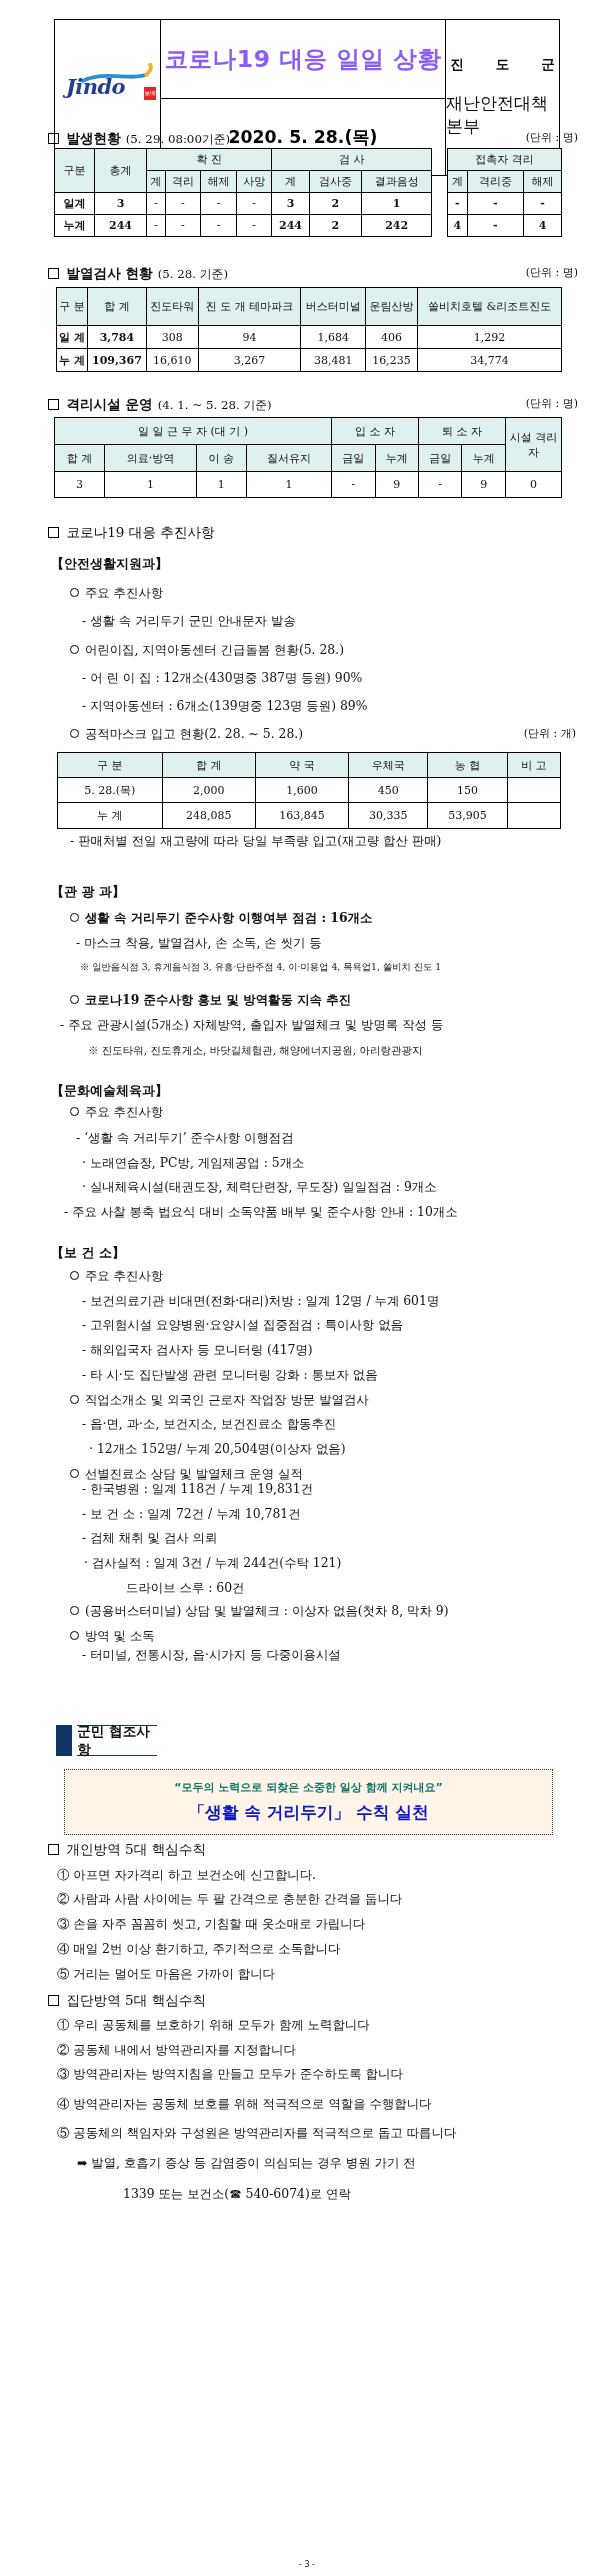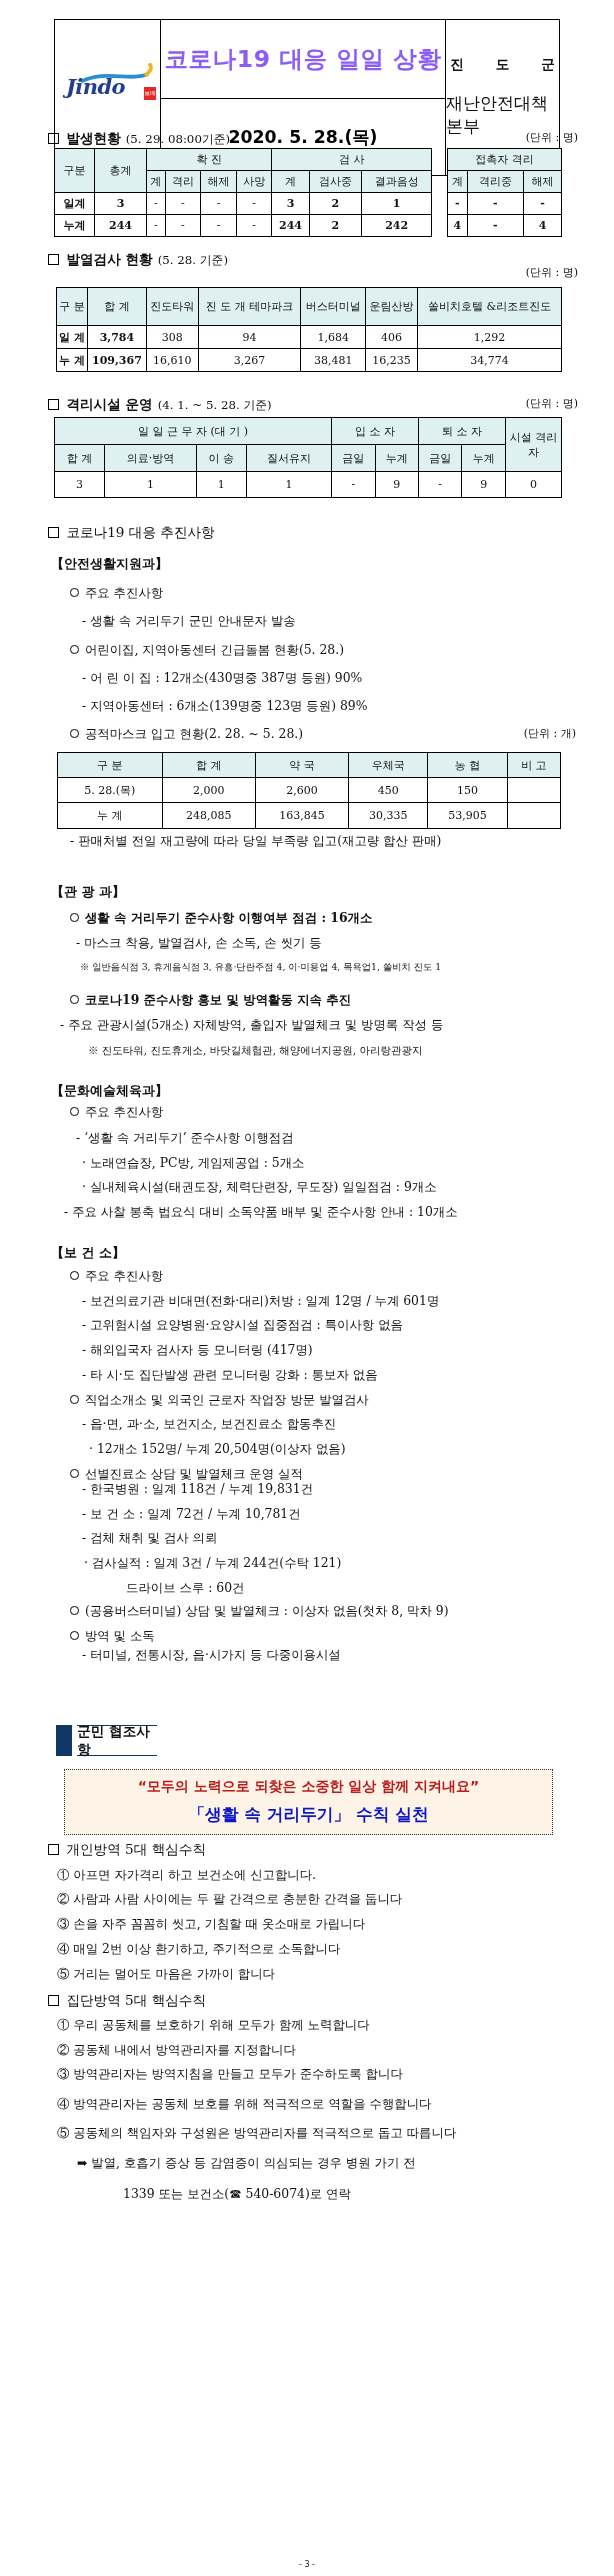--- a/index.html
+++ b/index.html
@@ -34,21 +34,21 @@
 
   .line { position: absolute; font-size: 12.4px; white-space: nowrap; }
   .dept { position: absolute; left: 56px; font-size: 13px; font-weight: bold; }
   .small { font-size: 9.3px; }
   .circle { display: inline-block; width: 8.7px; height: 8.7px; border: 1.2px solid #000; border-radius: 50%; margin-right: 6.2px; border-left-width: 1.9px; }
 
   .coop-bar { position: absolute; left: 56px; top: 1725px; width: 16px; height: 31px; background: #0f3766; }
   .coop-title { position: absolute; left: 71px; top: 1725px; width: 80px; height: 31px; border-top: 1.2px solid #0f3766; border-bottom: 1.2px solid #0f3766; margin-left: 6.2px; font-family: "DejaVu Sans", sans-serif; font-weight: bold; font-size: 13.6px; display: flex; align-items: center; justify-content: center; }
 
   .slogan { position: absolute; left: 64px; top: 1769px; width: 489px; height: 66px; border: 0.6px dotted #333; background: #fdf3e6; display: flex; flex-direction: column; align-items: center; justify-content: center; gap: 6.2px; }
-  .slogan-1 { font-family: "DejaVu Sans", sans-serif; font-weight: bold; font-size: 14px; color: #b91c1c; }
+  .slogan-1 { font-family: "DejaVu Sans", sans-serif; font-weight: bold; font-size: 11px; color: #0f766e; }
   .slogan-2 { font-family: "DejaVu Sans", sans-serif; font-weight: bold; font-size: 16.7px; color: #0d18c7; }
 
   .page-num { position: absolute; left: 0; width: 100%; top: 2560px; text-align: center; font-family: "DejaVu Sans", sans-serif; font-size: 8px; }
 </style>
 </head>
 <body>
 
 <div class="hdr">
   <div class="hdr-logo">
     <svg class="jindo-wave" width="74" height="25" viewBox="0 0 120 40">
@@ -133,21 +133,21 @@
     <td class="b">-</td>
   </tr>
   <tr class="last" style="height:22px;">
     <td class="b">4</td>
     <td class="b">-</td>
     <td class="b">4</td>
   </tr>
 </tbody>
   </table>
 
-<div class="sec-title" style="top:251px;">
+<div class="sec-title" style="top:265px;">
   <span class="box"></span>
   <span>발열검사 현황</span>
   <span class="sub">(5. 28. 기준)</span>
 </div>
 <div class="unit" style="top:265px;">(단위 : 명)</div>
 
 <table class="grid" style="left:56px; top:287px; width:506px;">
   <tbody>
       <tr class="top" style="height:38px;">
     <th>구 분</th>
@@ -238,21 +238,21 @@
     <th>구 분</th>
     <th>합 계</th>
     <th>약 국</th>
     <th>우체국</th>
     <th>농 협</th>
     <th>비 고</th>
   </tr>
   <tr style="height:25.4px;">
     <td>5. 28.(목)</td>
     <td>2,000</td>
-    <td>2,600</td>
+    <td>1,600</td>
     <td>450</td>
     <td>150</td>
     <td></td>
   </tr>
   <tr class="last" style="height:25.4px;">
     <td>누 계</td>
     <td>248,085</td>
     <td>163,845</td>
     <td>30,335</td>
     <td>53,905</td>

